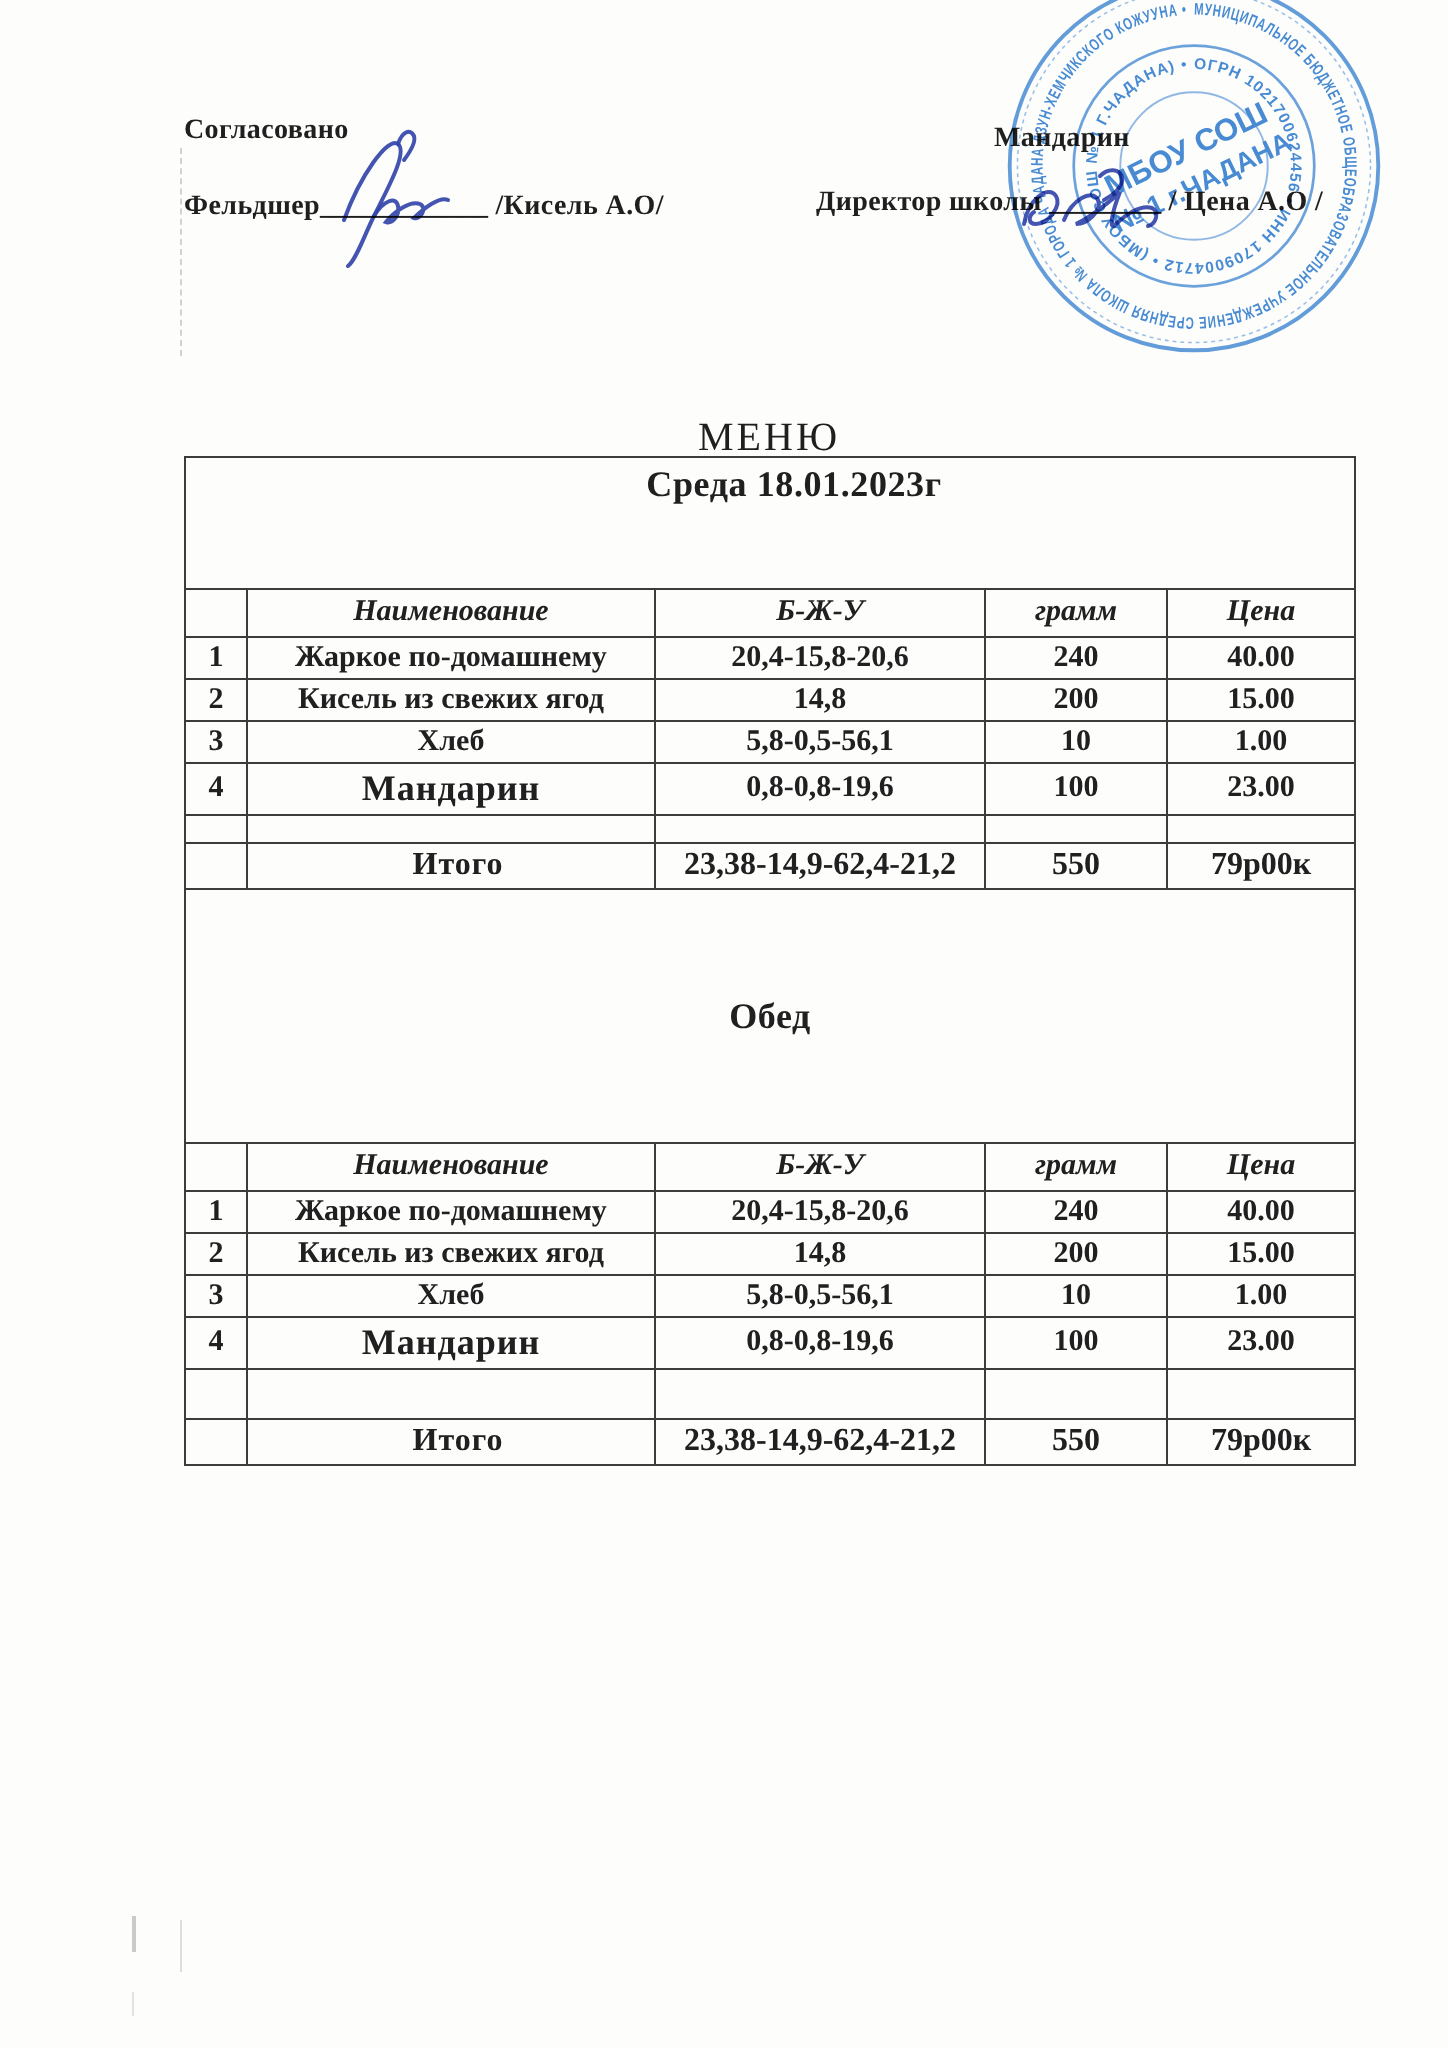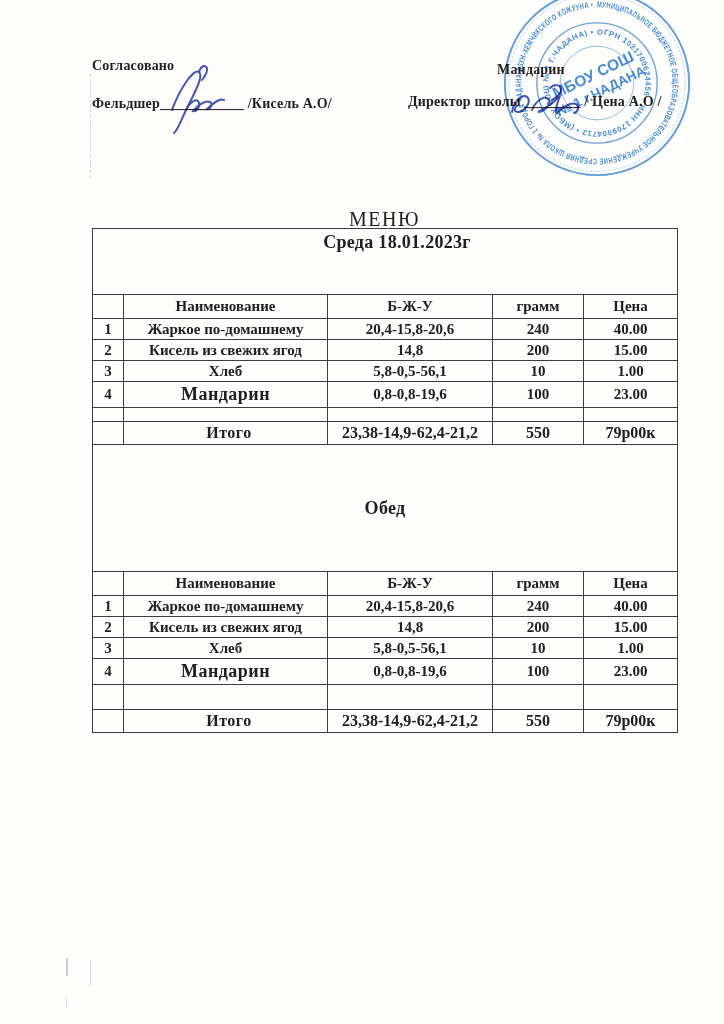--- a/index.html
+++ b/index.html
@@ -28,21 +28,21 @@
   .menu-table{
     position:absolute;top:228px;left:92px;width:585px;
     border-collapse:collapse;table-layout:fixed;
     font-weight:bold;font-size:15px;color:#202020;
   }
   .menu-table td,.menu-table th{
     border:1.6px solid #3c3c3c;text-align:center;vertical-align:middle;
     padding:0 2px;overflow:hidden;
   }
   .menu-table .date-cell{height:62px;vertical-align:top;padding-top:3px;font-size:18px;letter-spacing:.3px;padding-left:26px;}
-  .menu-table .head-row th{height:23px;font-size:15px;}
+  .menu-table .head-row th{height:23px;font-size:15px;font-style:italic;}
   .menu-table .data-row td{height:20px;}
   .menu-table .row4 td{height:25px;}
   .menu-table .big-name{font-size:18px;letter-spacing:.5px;}
   .menu-table .empty-row td{height:13px;}
   .menu-table .empty-row2 td{height:24px;}
   .menu-table .total-row td{height:22px;font-size:16px;text-align:center;}
   .menu-table .total-label{text-align:left;padding-left:9px;letter-spacing:.5px;}
   .menu-table .obed-cell{height:126px;font-size:18px;letter-spacing:.3px;}
 
   

